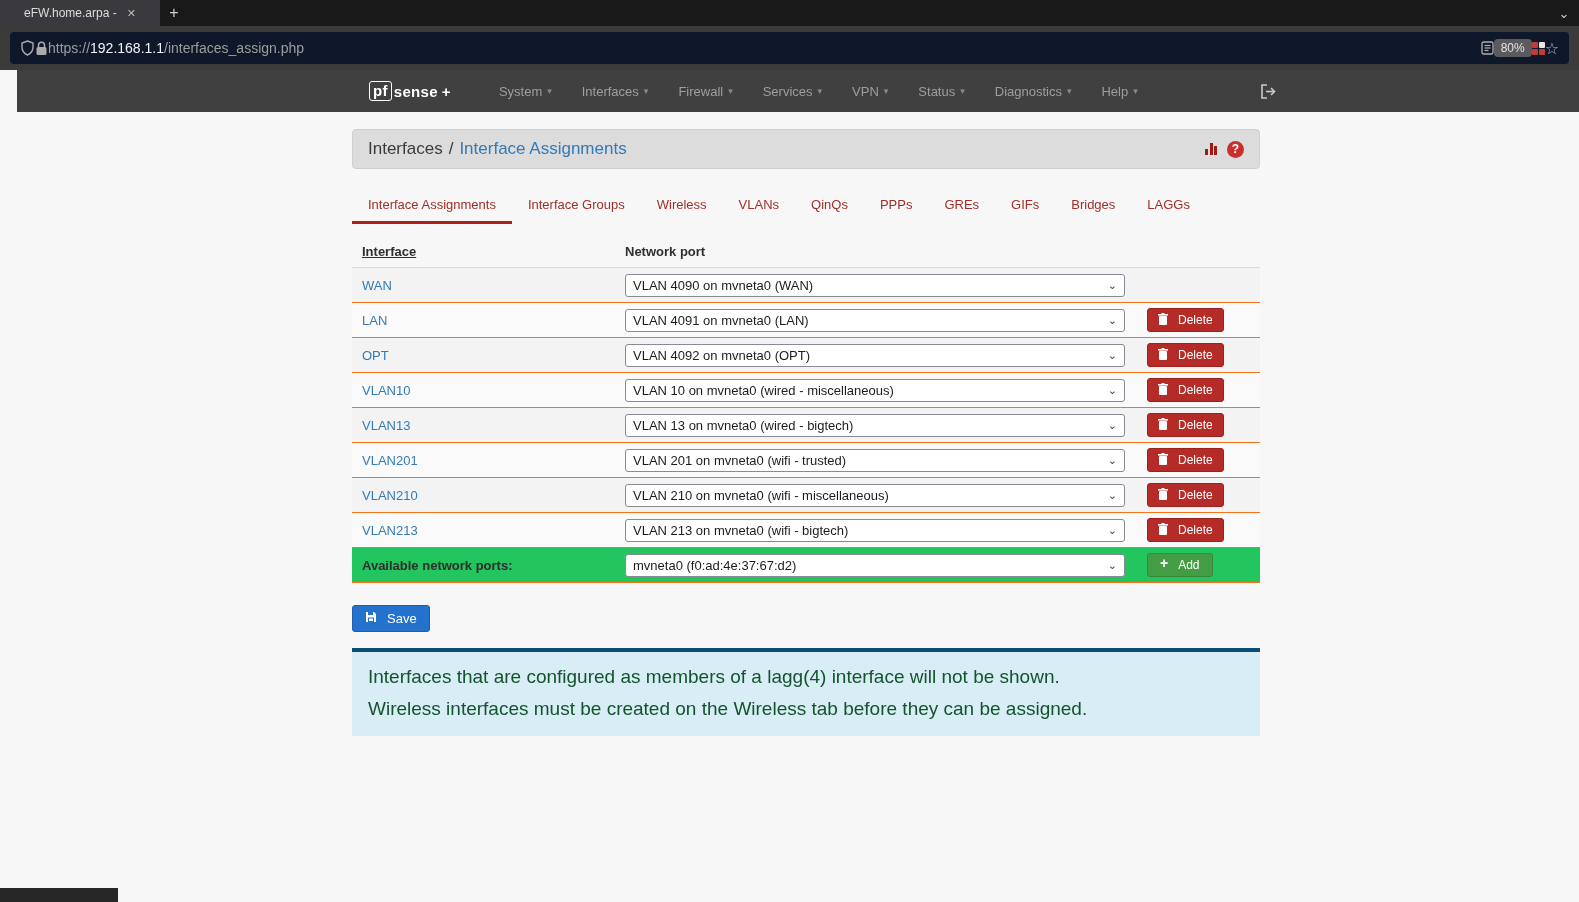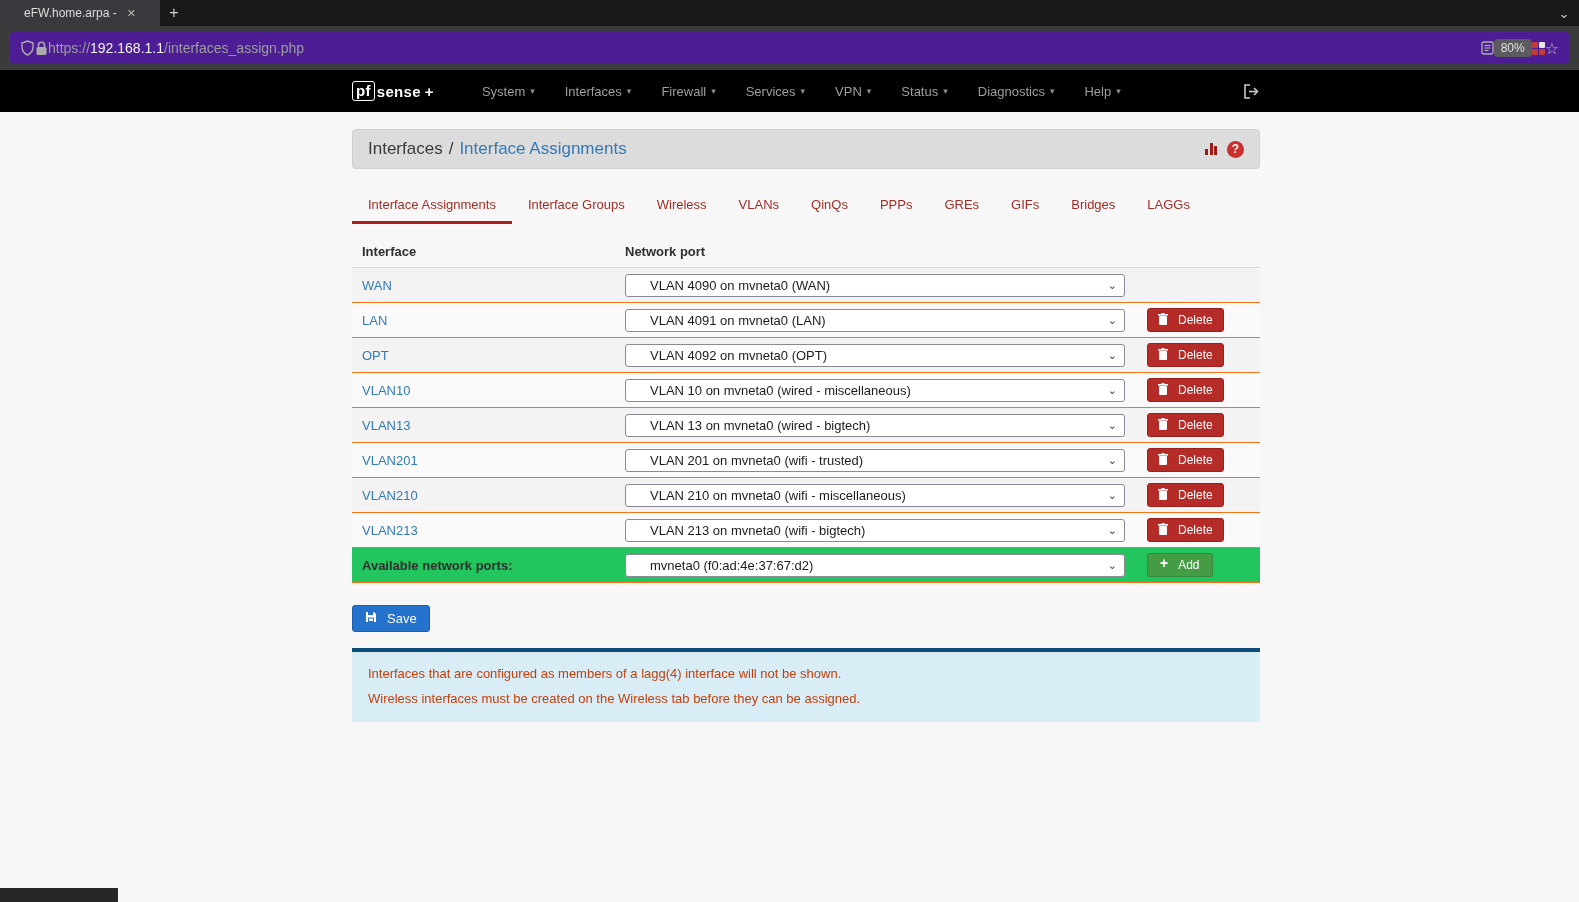--- a/index.html
+++ b/index.html
@@ -25,37 +25,37 @@
     font-size:16px; color:#cfcfcf; }
   .tabbar-spacer { flex:1; }
   .alltabs { width:30px; display:flex; align-items:center; justify-content:center;
     color:#cfcfcf; font-size:13px; }
 
   .toolbar {
     height:44px; background:#3b3b3b; display:flex; align-items:center;
     padding:0 10px; gap:8px;
   }
   .urlbar {
-    flex:1; height:32px; background:#4c1d95; border-radius:4px;
+    flex:1; height:32px; background:#0f172a; border-radius:4px;
     display:flex; align-items:center; padding:0 10px; 
   }
   .urlbar .icon { display:flex; align-items:center; }
   .url-text { font-size:14px; color:#9d9d9d; flex:1; white-space:nowrap; overflow:hidden; }
   .url-host { color:#f2f2f2; }
   .zoom-badge {
     background:#5a5a5f; color:#e3e3e3; font-size:12px; border-radius:4px;
     padding:2px 7px;
   }
   .star { color:#b3b3b3; font-size:16px; }
   .ext-grid { display:grid; grid-template-columns:6px 6px; grid-template-rows:6px 6px; gap:1px; }
   .ext-grid i { background:#c23b34; border-radius:1px; }
   .ext-grid i:nth-child(2){ background:#e8e8e8; }
 
   
-  .pfnav { height:42px; background:#000000; }
+  .pfnav { height:42px; background:#404040;margin-left:17px; }
   .pfnav-inner {
     margin-left:352px; width:908px; height:100%;
     display:flex; align-items:center; gap:30px;
   }
   .brand { display:flex; align-items:center; gap:1px; color:#fff;
     font-weight:bold; font-size:15px; letter-spacing:.3px; margin-right:18px; }
   .brand .pfbox { border:1.5px solid #fff; border-radius:3px; padding:0 3px 1px 3px; margin-right:1px; }
   .brand .plus { margin-left:3px; font-size:15px; }
   .nav-item { display:flex; align-items:center; gap:5px; color:#9e9e9e;
     font-size:13px; cursor:pointer; }
@@ -86,55 +86,55 @@
   .tabs { margin-top:20px; display:flex; }
   .tabitem {
     padding:8px 16px 9px 16px; font-size:13px; color:#a12f28; cursor:pointer;
     border-bottom:3px solid transparent;
   }
   .tabitem.active { border-bottom-color:#ad1f1a; }
 
   .assign-table { margin-top:14px; }
   .thead { display:flex; border-bottom:1px solid #d9d9d9; padding:6px 0 8px 10px; }
   .th { font-size:13px; font-weight:bold; color:#2e2e2e; }
-  .th.iface { width:263px; }
+  .th.iface { width:263px;text-decoration:underline; }
   .th.port { width:510px; }
 
   .tr { display:flex; align-items:center; height:35px; border-bottom:1px solid #f97316;
         padding-left:10px; }
   .tr:nth-child(odd) { background:#fafafa; }
   .tr:nth-child(even) { background:#f3f3f3; }
   .td.iface { width:263px; }
   .td.port { width:510px; }
   .td.action { flex:1; padding-left:12px; }
   .iface-link { font-size:13px; color:#337ab7; text-decoration:none; cursor:pointer; }
   .avail-label { font-size:13px; font-weight:bold; color:#2e2e2e; }
 
   .select {
     width:500px; height:23px; background:#fff; border:1px solid #8a8a96;
     border-radius:3px; display:flex; align-items:center; padding:0 7px;
     font-size:13px; color:#1c1c1c; cursor:pointer;
   }
-  .select .sel-text { flex:1; white-space:nowrap; overflow:hidden;margin-left:17px; }
+  .select .sel-text { flex:1; white-space:nowrap; overflow:hidden; }
   .select .chev { color:#444; font-size:11px; margin-left:6px; }
 
   .btn { border-radius:3px; display:inline-flex; align-items:flex-start; gap:10px;
     font-size:12px; color:#fff; cursor:pointer; border:1px solid transparent; }
   .btn-delete { background:#b52b27; border-color:#9c211d; padding:4px 10px; }
   .btn-add { background:#449d44; border-color:#398839; padding:4px 12px; }
   .btn-add .plus-glyph { font-size:14px; font-weight:bold; line-height:10px; }
   .btn-save { background:#2572cc; border-color:#1d5fae; padding:5px 12px; font-size:13px; }
 
   .save-row { margin-top:22px; }
 
   .info-panel {
     margin-top:16px; background:#d9edf7; border-top:4px solid #0b4d77;
     padding:14px 16px 16px 16px;
   }
-  .info-line { font-size:13px; color:#c2410c; margin-top:10px; }
+  .info-line { font-size:19px; color:#14532d; margin-top:10px; }
   .info-line:first-child { margin-top:0; }
 
   .os-strip { position:absolute; left:0; bottom:0; width:118px; height:14px;
     background:#272727; }
 
   svg { display:block; }
 </style>
 </head>
 <body>
 

